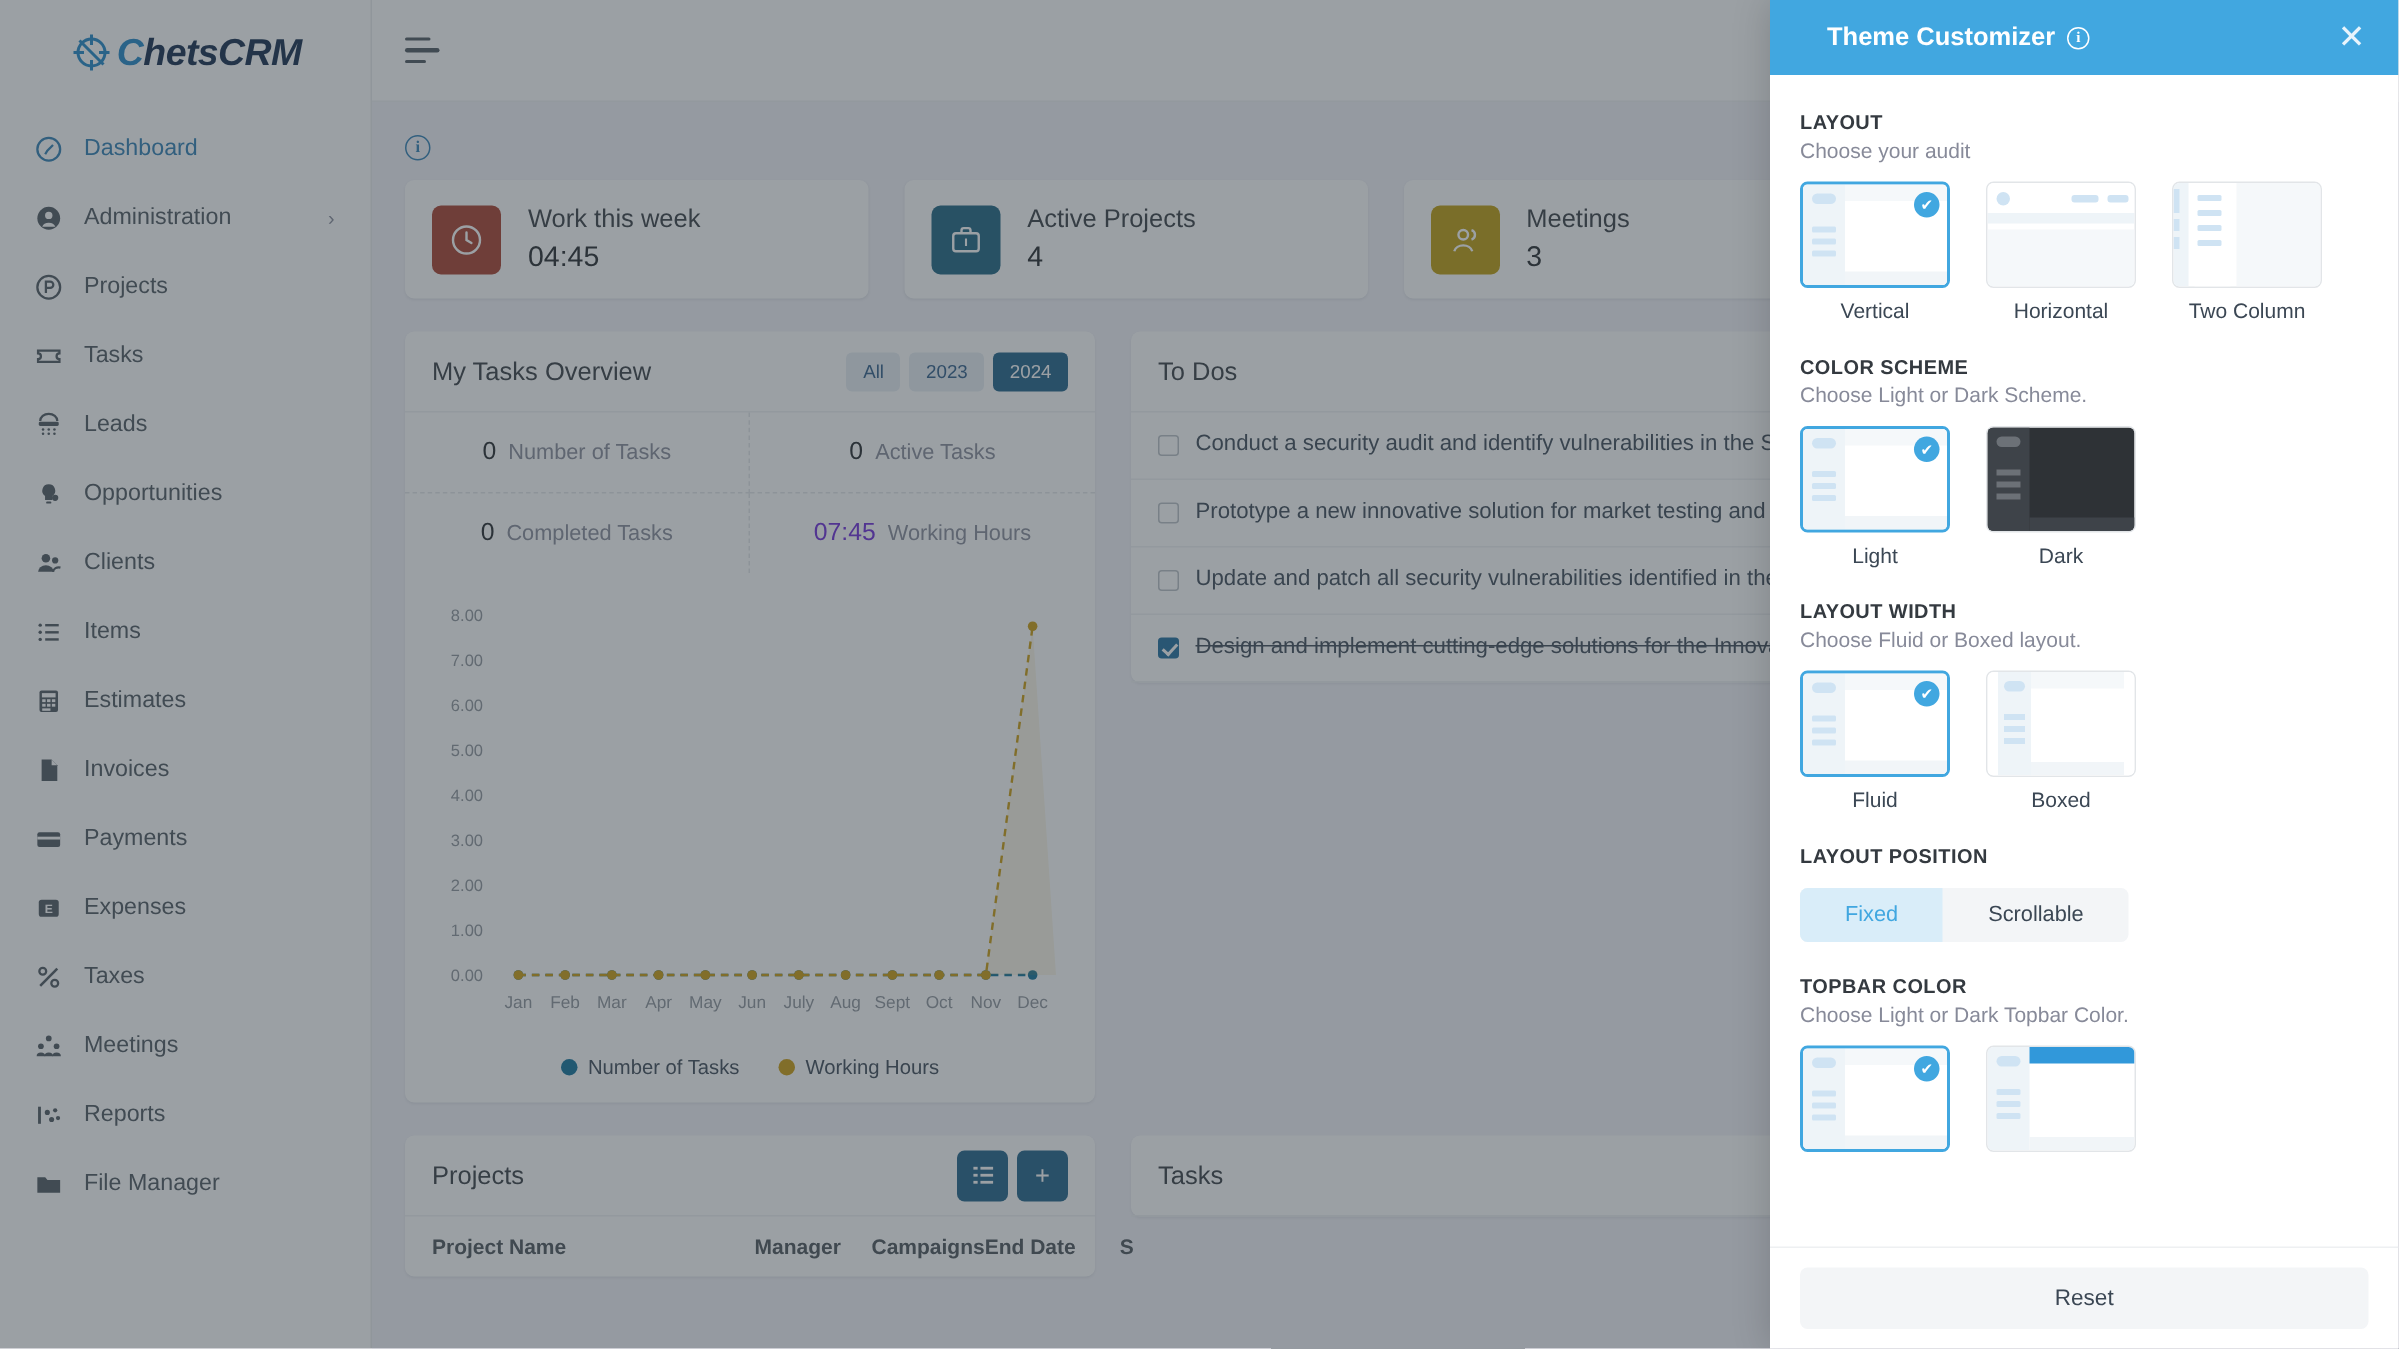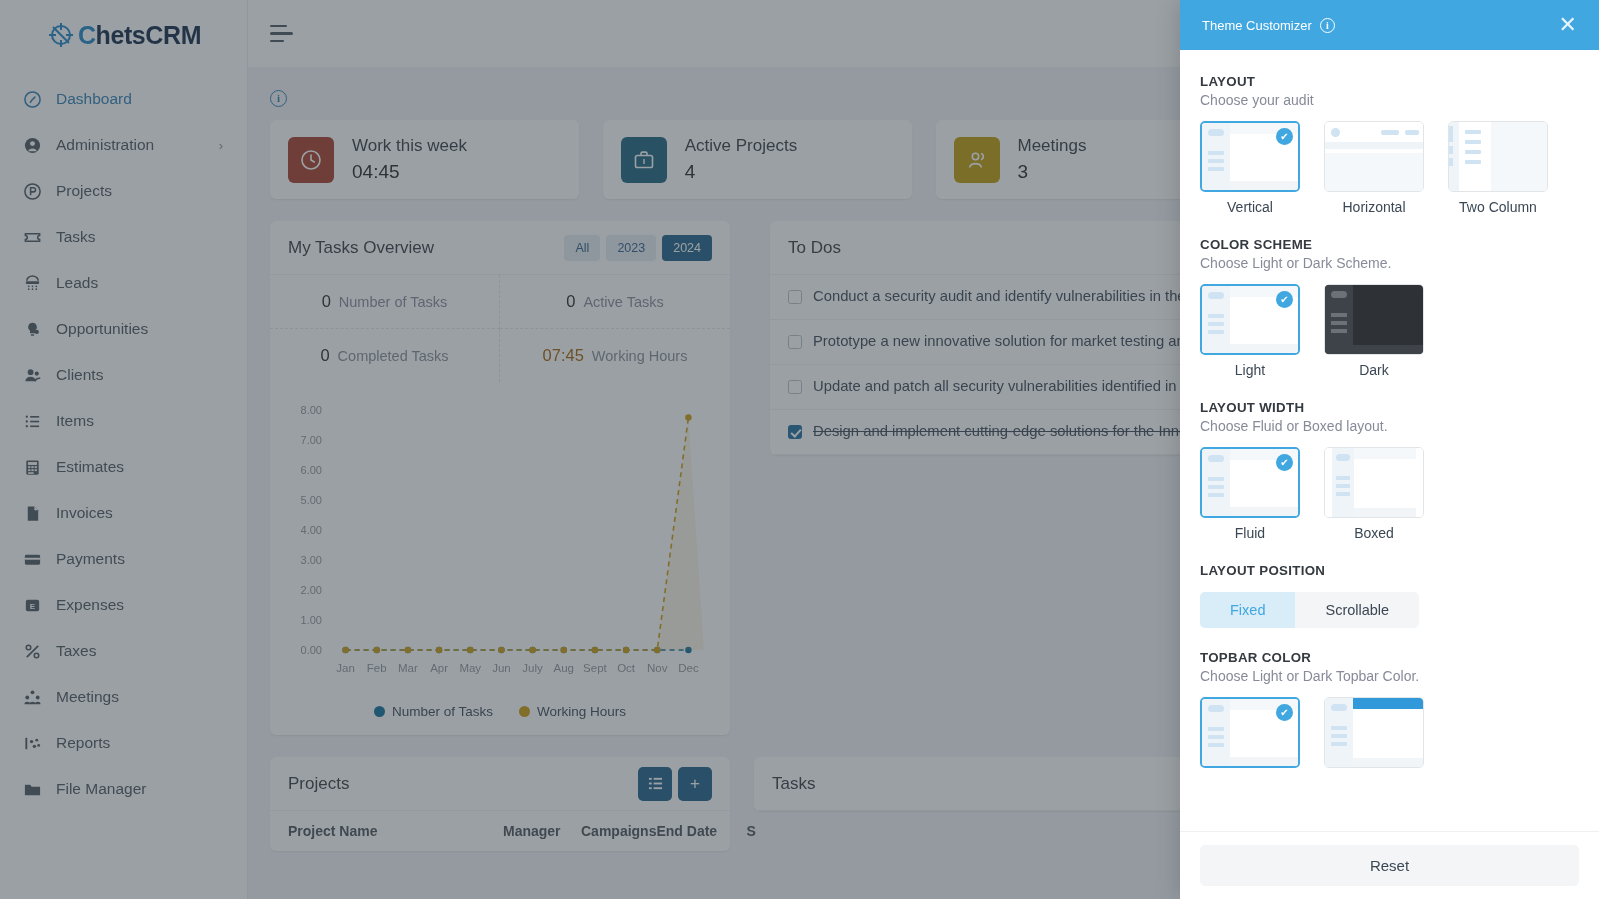--- a/index.html
+++ b/index.html
@@ -15,20 +15,21 @@
   .sidebar {
     position: absolute; left: 0; top: 0;
     width: 248px; height: 899px;
     background: #ffffff;
     border-right: 1px solid #e9ebec;
     overflow: hidden;
   }
   .brand {
     height: 70px; display: flex; align-items: center; justify-content: center;
     gap: 2px;
+    font-style: italic;
   }
   .brand-logo { width: 30px; height: 30px; position: relative; }
   .brand-text { font-size: 25px; font-weight: 600; color: #0f2748; letter-spacing: -0.4px; }
   .brand-text .c { color: #1c84c6; }
   .nav { padding-top: 6px; }
   .nav-item {
     display: flex; align-items: center; gap: 14px;
     height: 46px; padding: 0 22px;
     color: #4b545c; font-size: 15.5px; cursor: pointer;
     position: relative;
@@ -89,33 +90,33 @@
     font-size: 12.5px; padding: 6px 11px; border-radius: 4px; cursor: pointer;
     background: #e6edf3; color: #2c5a87;
   }
   .pill.on { background: #1b5e86; color: #fff; }
   .sq-btn {
     width: 34px; height: 34px; border-radius: 5px; background: #1b5e86; color: #fff;
     display: flex; align-items: center; justify-content: center; cursor: pointer; font-size: 17px;
   }
   .sq-btn svg { display:block; }
 
-  .row2 { display: flex; gap: 40px; margin-top: 22px; }
+  .row2 { display: flex; gap: 24px; margin-top: 22px; }
   .col-left { width: 460px; flex: 0 0 460px; }
   .col-right { flex: 1 1 auto; min-width: 0; }
 
   
   .ov-grid { display: grid; grid-template-columns: 1fr 1fr; }
   .ov-cell {
     padding: 17px 10px; display: flex; align-items: baseline; justify-content: center; gap: 8px;
   }
   .ov-cell.b-r { border-right: 1px dashed #e3e5e8; }
   .ov-cell.b-b { border-bottom: 1px dashed #e3e5e8; }
   .ov-num { font-size: 16.5px; color: #212529; }
-  .ov-num.green { color: #a16207; }
+  .ov-num.green { color: #6d28d9; }
   .ov-lbl { font-size: 14.5px; color: #878a99; }
 
   
   .chart-wrap { padding: 14px 12px 16px 12px; }
   .chart-svg { display: block; }
   .legend { display: flex; justify-content: center; gap: 26px; margin-top: 8px; }
   .legend-it { display: flex; align-items: center; gap: 7px; font-size: 13.5px; color: #3b4754; }
   .dot { width: 11px; height: 11px; border-radius: 50%; }
 
   
@@ -147,21 +148,21 @@
   
   .panel {
     position: absolute; right: 0; top: 0; width: 419px; height: 899px;
     background: #fff; z-index: 50; box-shadow: 0 0 24px rgba(0,0,0,.18);
     display: flex; flex-direction: column;
   }
   .panel-head {
     height: 50px; background: #41a7e0; color: #fff;
     display: flex; align-items: center; padding: 0 22px; flex: 0 0 50px;
   }
-  .panel-title { font-size: 13px; font-weight: normal; }
+  .panel-title { font-size: 17px; font-weight: bold; margin-left: 16px; }
   .ttl-info {
     margin-left: 8px; width: 15px; height: 15px; border: 1.4px solid #fff; border-radius: 50%;
     display: inline-flex; align-items: center; justify-content: center; font-size: 10px; font-weight: 700;
     font-family: "Liberation Serif", serif;
   }
   .panel-close { margin-left: auto; font-size: 22px; cursor: pointer; color: #e8f4fc; line-height: 1; }
   .panel-body { flex: 1 1 auto; overflow: hidden; padding: 24px 20px 0 20px; }
   .sec-title { font-size: 13.3px; font-weight: bold; color: #343a40; letter-spacing: .3px; }
   .sec-sub { font-size: 14px; color: #878a99; margin-top: 3px; }
   .thumbs { display: flex; gap: 24px; margin-top: 13px; }

